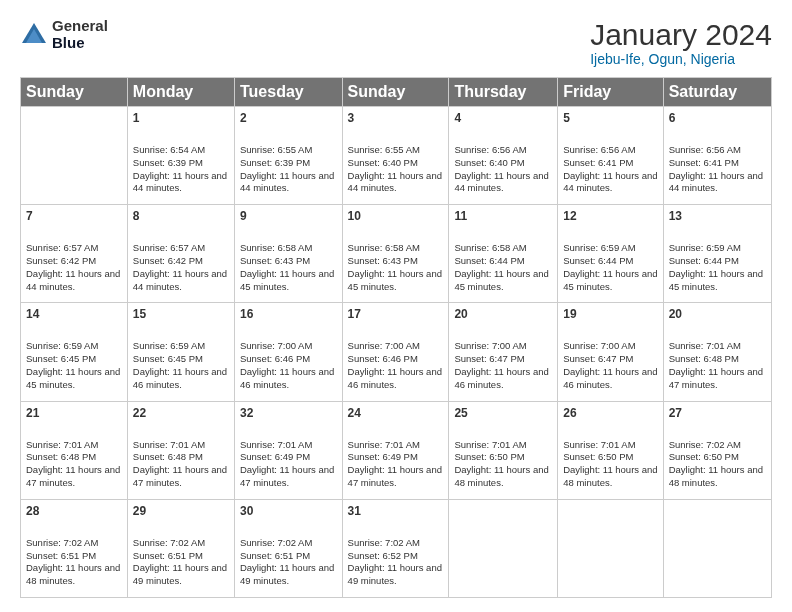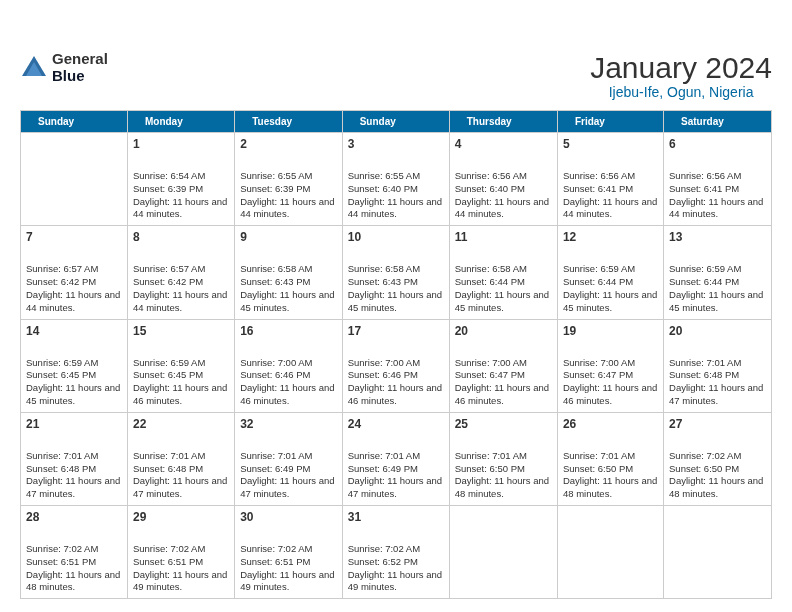--- a/index.html
+++ b/index.html
@@ -15,21 +15,20 @@
       height: 612px;
       padding: 18px 20px 14px 20px;
       display: flex;
       flex-direction: column;
     }
     .header {
       display: flex;
       justify-content: space-between;
       align-items: flex-start;
       margin-bottom: 10px;
-      margin-top: 33px;
     }
     .logo {
       display: flex;
       align-items: center;
       gap: 4px;
     }
     .logo-text {
       display: flex;
       flex-direction: column;
       line-height: 1.1;
@@ -42,44 +41,44 @@
     .logo-blue {
       font-size: 15px;
       font-weight: bold;
       color: #0f172a;
     }
     .logo-icon {
       width: 28px;
       height: 28px;
     }
     .title-block {
-      text-align: center;
+      text-align: left;
     }
     .month-title {
       font-size: 30px;
       font-weight: 300;
       color: #333;
       line-height: 1.1;
     }
     .location {
       font-size: 14px;
       color: #0369a1;
     }
     .calendar {
       flex: 1;
       border-collapse: collapse;
       width: 100%;
       font-size: 10px;
     }
     .calendar thead th {
-      background-color: #0369a1;
+      background-color: #737373;
       color: #fff;
-      padding: 5px 17px;
+      padding: 5px 5px;
       text-align: left;
-      font-size: 10px;
+      font-size: 16px;
       font-weight: 600;
       border: 1px solid #ccc;
     }
     .calendar tbody td {
       border: 1px solid #ccc;
       vertical-align: top;
       padding: 4px 5px;
       width: 113px;
       min-height: 78px;
       height: 78px;

